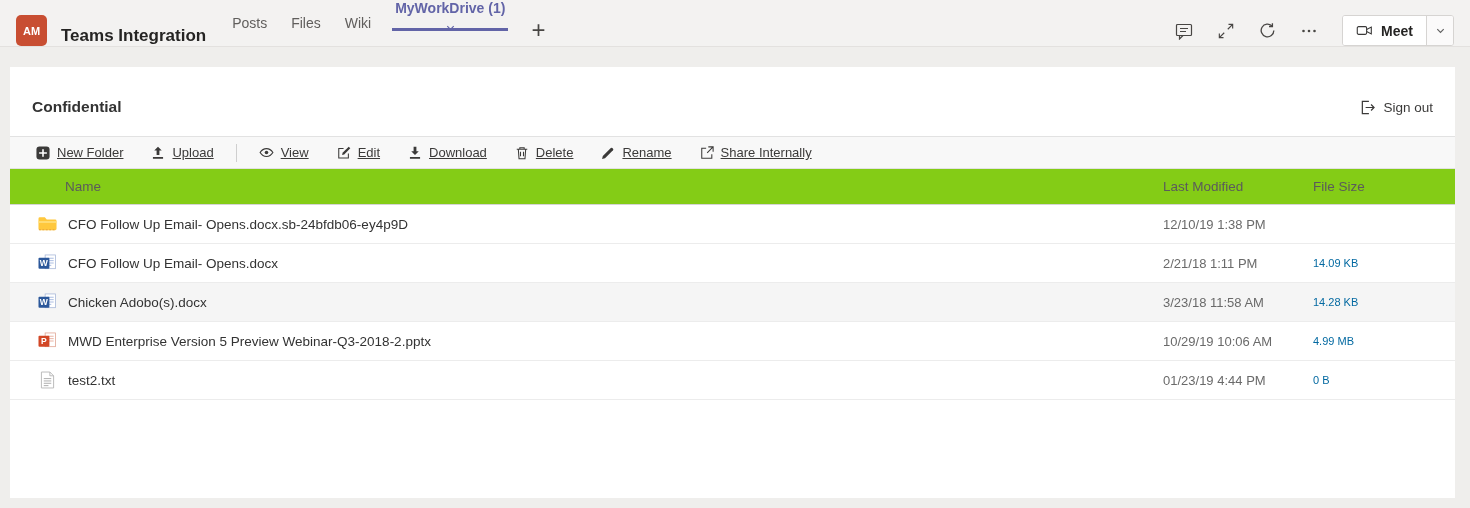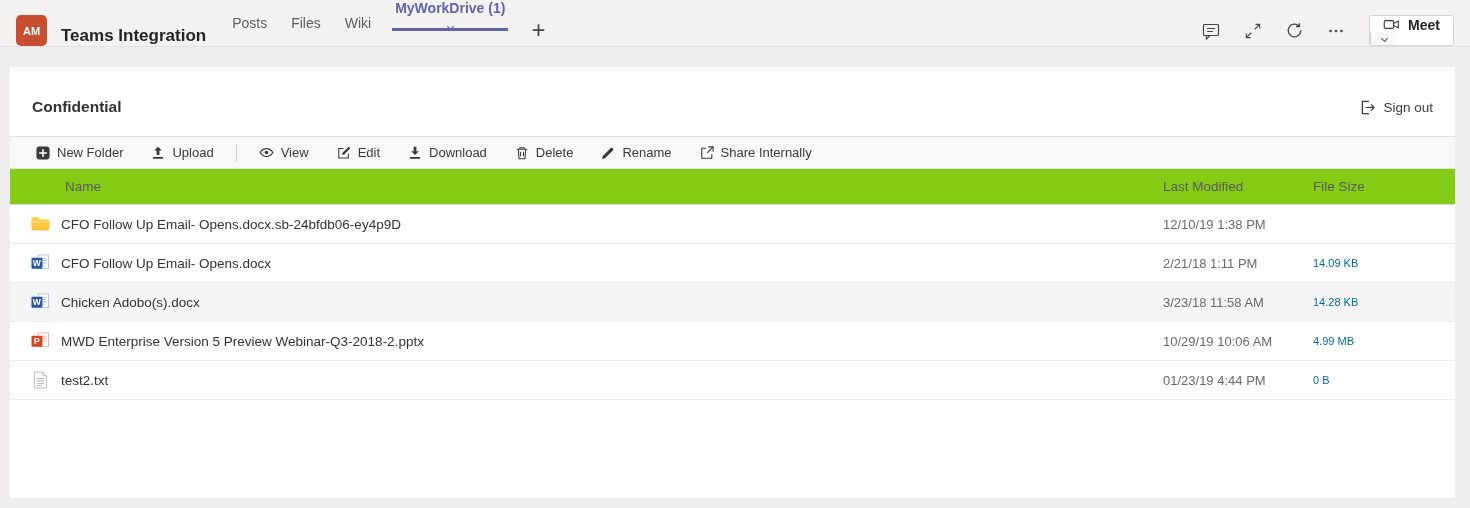--- a/index.html
+++ b/index.html
@@ -33,21 +33,21 @@
     content:''; position:absolute; left:-3px; right:-3px; bottom:-15px; height:3px; background:#6264A7;
   }
   .add-tab {
     background:none; border:none; color:#484644; font-size:24px; font-weight:200;
     line-height:1; margin-left:8px; padding:0 6px 4px 6px; cursor:pointer; font-family:inherit;
   }
   .top-actions { margin-left:auto; display:flex; align-items:center; gap:25px; }
   .t-icon { display:flex; align-items:center; cursor:pointer; }
   .meet-split {
     display:flex; height:31px; border:1px solid #d6d4d2; border-radius:3px;
-    overflow:hidden; background:#fff; margin-left:0;flex-direction:column;
+    overflow:hidden; background:#fff; margin-left:0;
   }
   .meet-main {
     display:flex; align-items:center; gap:8px; padding:0 13px; background:#fff; border:none;
     font-size:14px; font-weight:600; color:#252423; cursor:pointer; font-family:inherit;
   }
   .meet-chev {
     width:27px; display:flex; align-items:center; justify-content:center;
     background:#fbfafa; border:none; border-left:1px solid #d6d4d2; cursor:pointer;
   }
 
@@ -61,39 +61,39 @@
   }
 
   
   .toolbar {
     display:flex; align-items:center; height:33px; background:#f8f8f8;
     border-top:1px solid #e2e2e2; border-bottom:1px solid #e2e2e2; padding:0 12px;
   }
   .tb-btn {
     display:flex; align-items:center; gap:7px; background:none; border:none;
     font-size:13px; color:#3b3a39; padding:0 9px; margin:0 5px; height:100%;
-    cursor:pointer; font-family:inherit; white-space:nowrap;
+    cursor:pointer; font-family:inherit; white-space:nowrap;text-decoration:underline;
   }
   .tb-divider { width:1px; height:18px; background:#cfcfcf; margin:0 8px; flex:none; }
 
   
   .thead {
     display:flex; align-items:center; height:36px; background:#84cc16;
     border-bottom:1px solid #d4d4d4; color:#5b5b5b; font-size:13.5px;
   }
   .col-name { flex:1; padding-left:55px; cursor:pointer; }
   .col-mod  { width:150px; flex:none; cursor:pointer; }
   .col-size { width:142px; flex:none; cursor:pointer; }
 
   .frow {
     display:flex; align-items:center; height:39px; border-bottom:1px solid #ececec;
     font-size:13.5px; cursor:pointer; background:#fff;
   }
   .frow.highlighted { background:#f5f5f5; }
-  .fname { flex:1; display:flex; align-items:center; gap:11px; padding-left:20px; color:#333333; min-width:0; }
+  .fname { flex:1; display:flex; align-items:center; gap:11px; padding-left:27px; color:#333333; min-width:0; }
   .ficon { display:flex; width:20px; justify-content:center; flex:none; }
   .fmod  { width:150px; flex:none; color:#6a6a6a; font-size:13px; }
   .fsize { width:142px; flex:none; color:#0369a1; font-size:11px; }
 </style>
 </head>
 <body>
 
 <header class="topbar">
   <div class="avatar">AM</div>
   <h1 class="channel-title">Teams Integration</h1>

